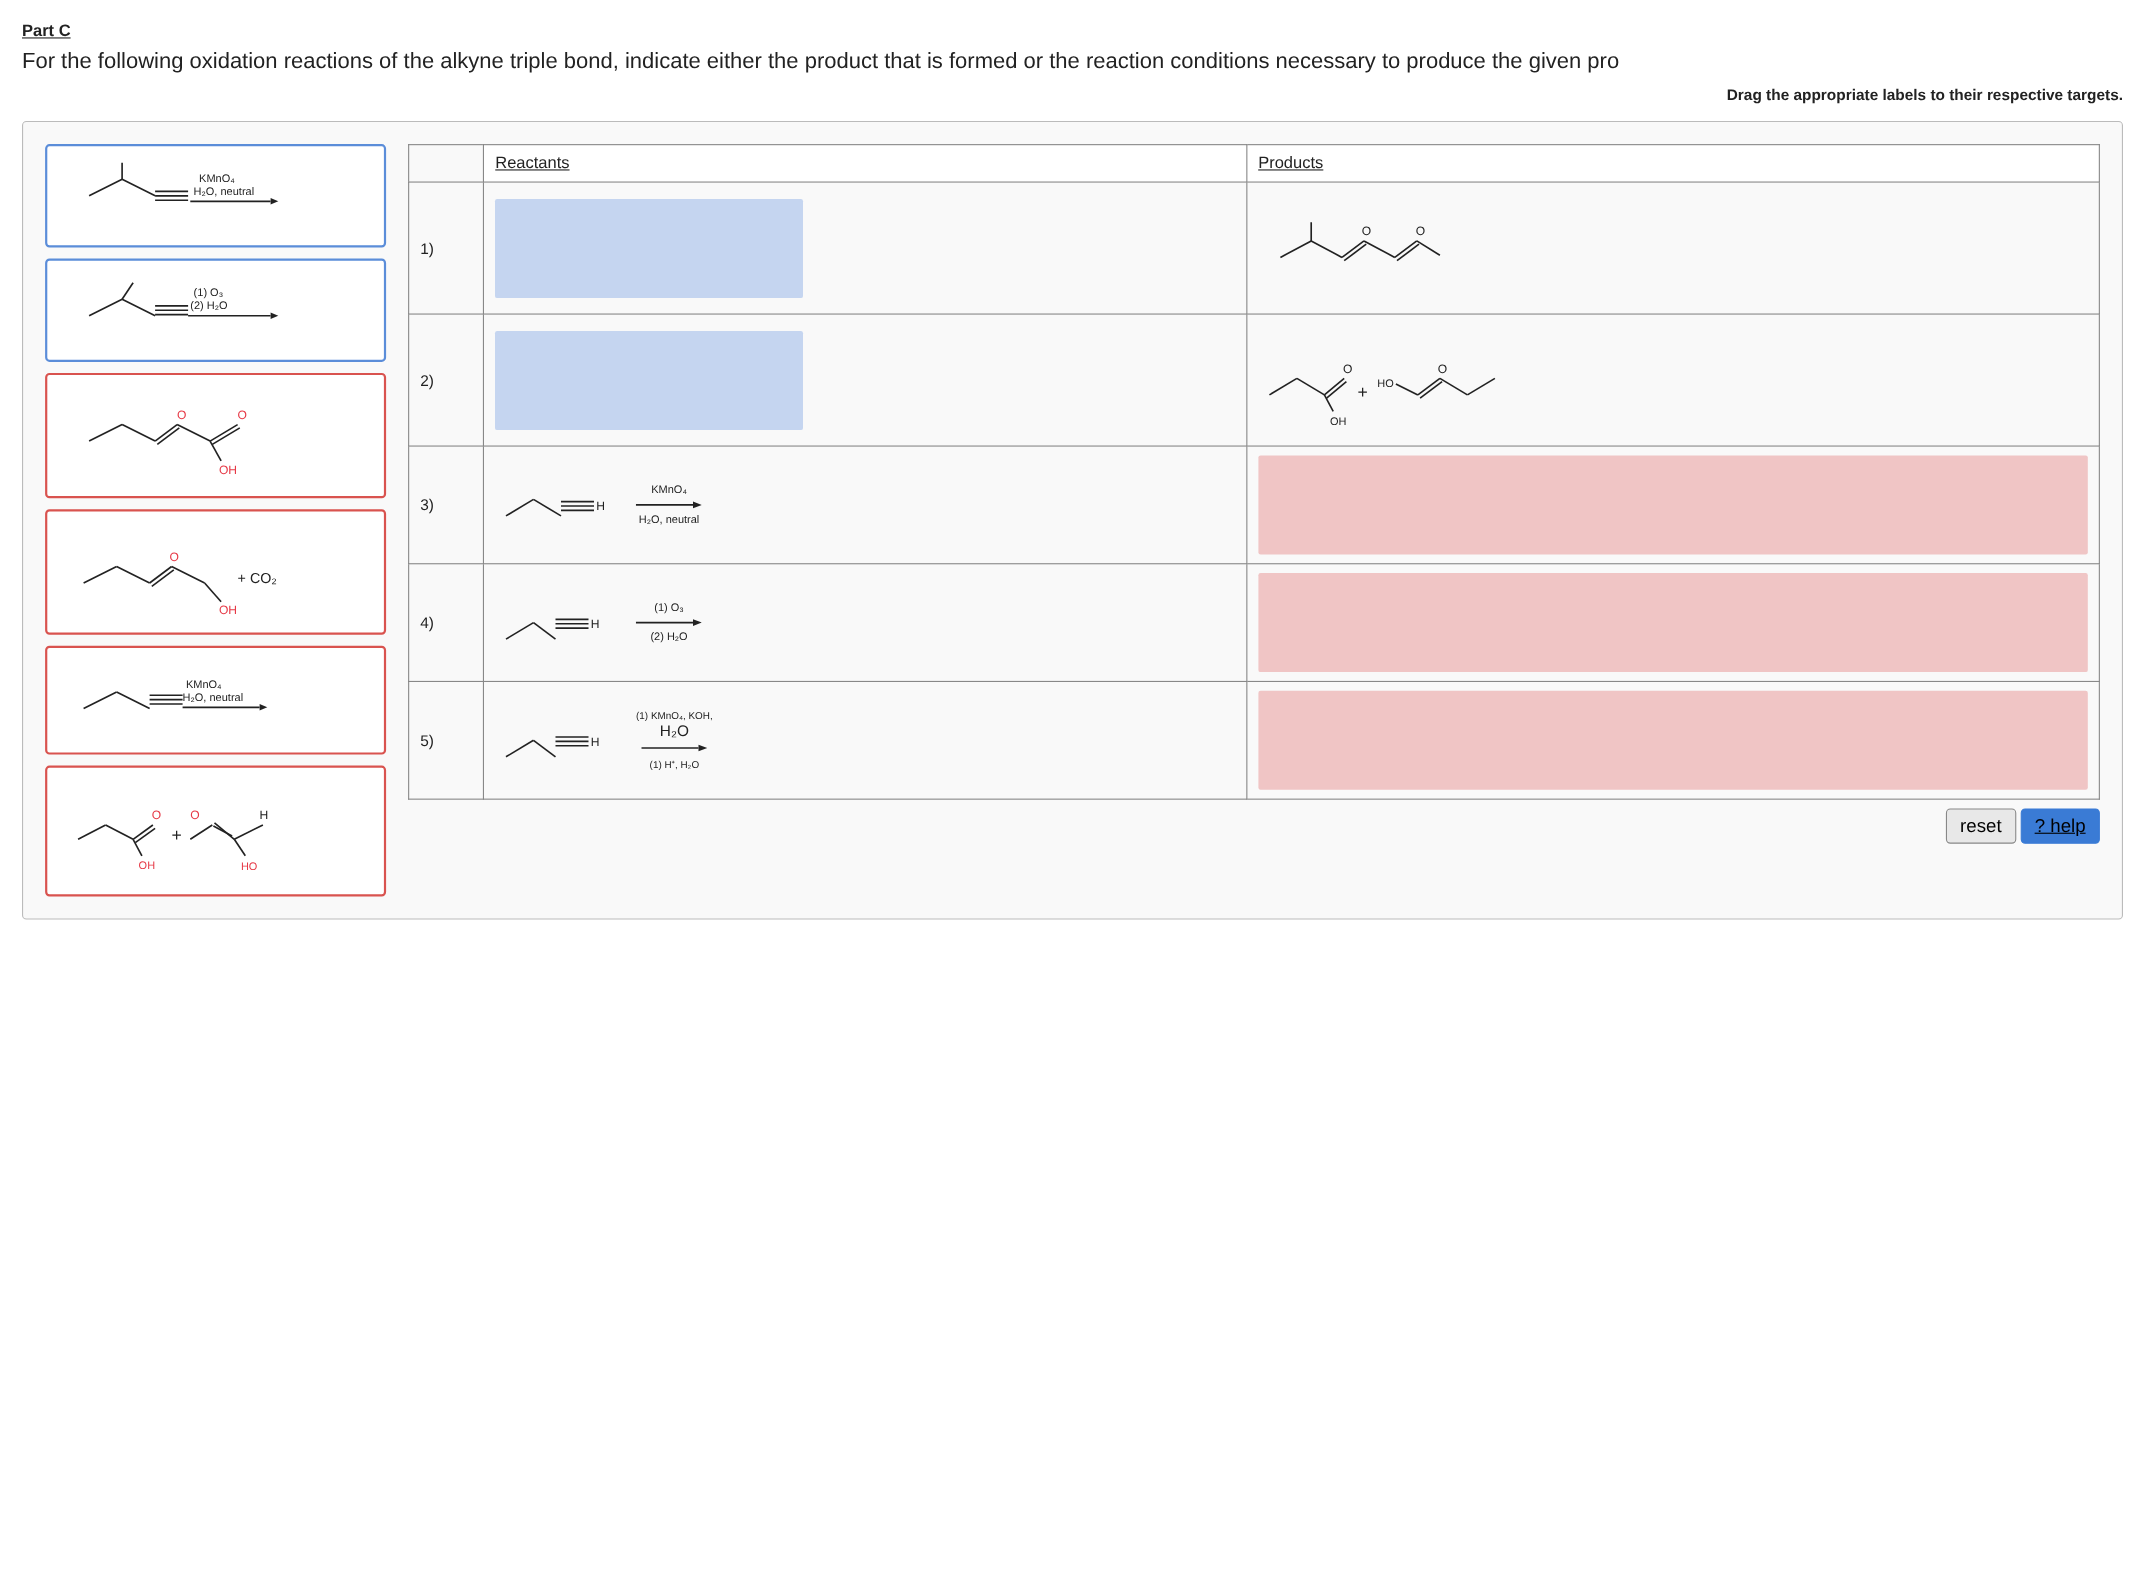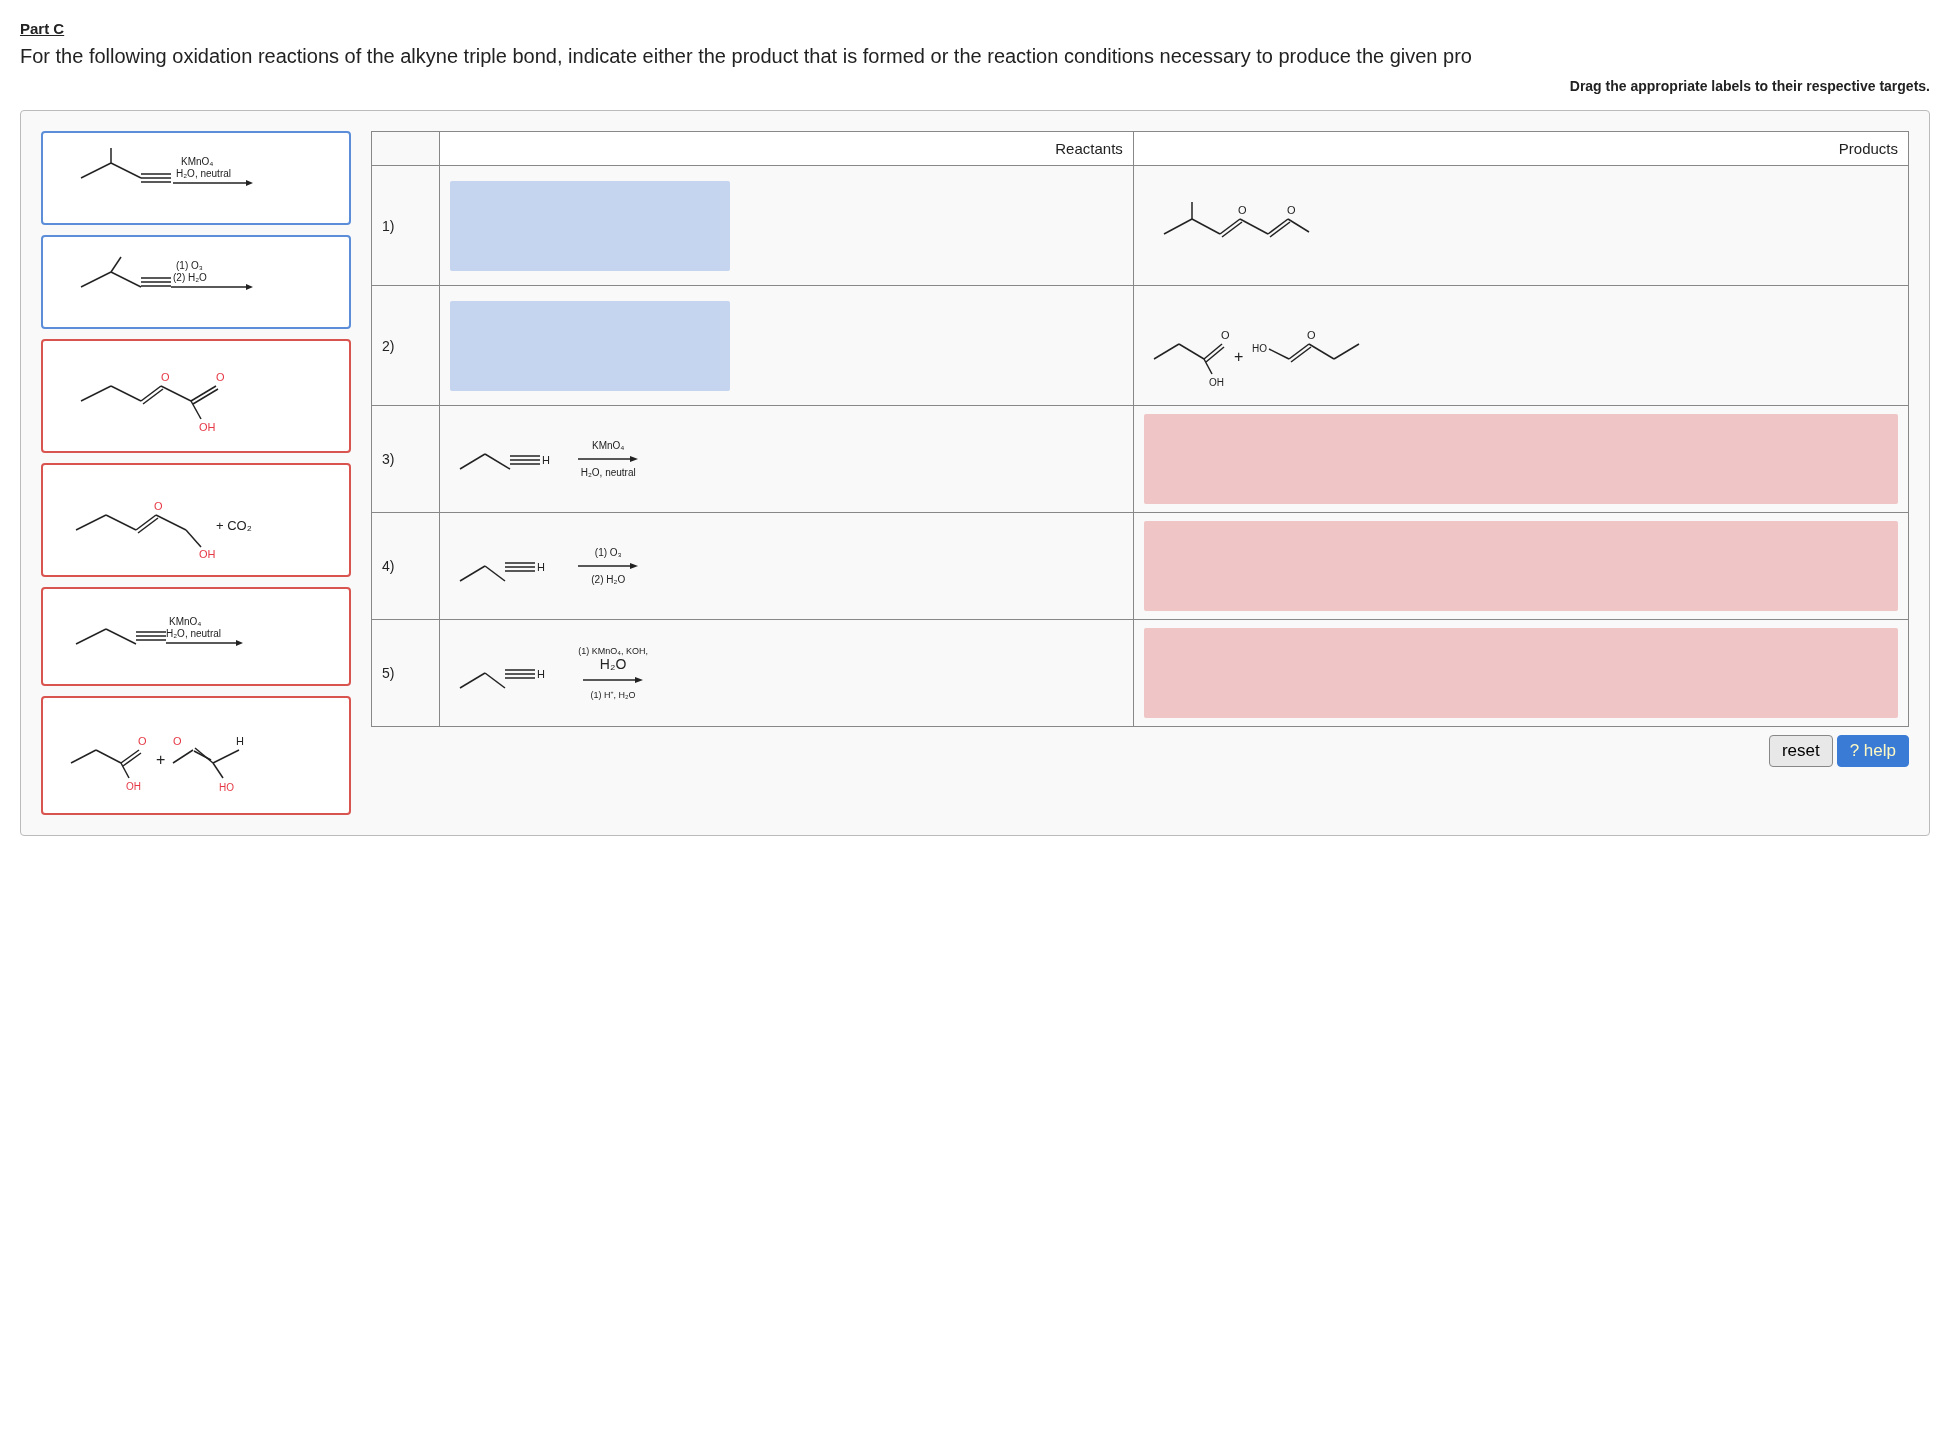--- a/index.html
+++ b/index.html
@@ -56,24 +56,25 @@
       border-collapse: collapse;
       width: 100%;
       border: 1.5px solid #888;
     }
     .reaction-table th, .reaction-table td {
       border: 1.5px solid #888;
       padding: 8px 10px;
       vertical-align: middle;
     }
     .reaction-table th {
-      text-align: right;
+      text-align: left;
       background: #fff;
       font-weight: normal;
       font-size: 15px;
+      text-decoration: underline;
     }
 
     .drop-zone {
       min-height: 80px;
       min-width: 180px;
       border-radius: 2px;
     }
     .drop-zone.blue { background: #c5d5f0; }
     .drop-zone.pink { background: #f0c5c5; }
 
@@ -117,21 +118,21 @@
       gap: 4px;
     }
     .btn-reset, .btn-help {
       padding: 5px 12px;
       border-radius: 4px;
       border: 1px solid #888;
       cursor: pointer;
       font-size: 17px;
     }
     .btn-reset { background: #e8e8e8; }
-    .btn-help { background: #3a7bd5; color: #fef9c3; border-color: #3a7bd5; }
+    .btn-help { background: #3a7bd5; color: #000000; border-color: #3a7bd5; text-decoration: underline; }
 
     .reactant-cell {
       display: flex;
       align-items: center;
       gap: 8px;
     }
 
     table.reaction-table > tbody > tr > td:first-child {
       background: transparent;
       border-left: 1.5px solid #888;

